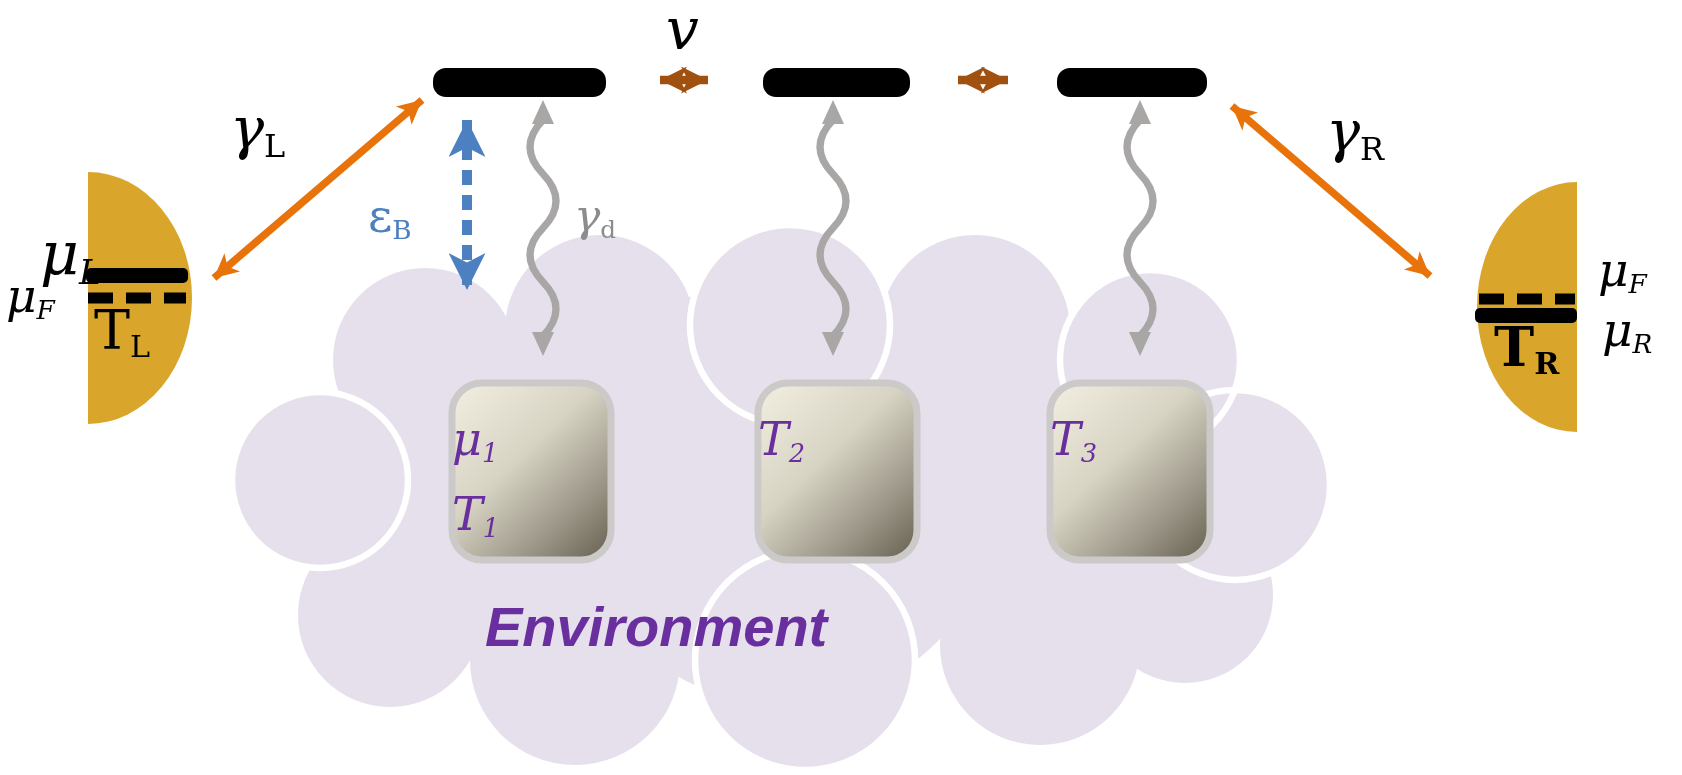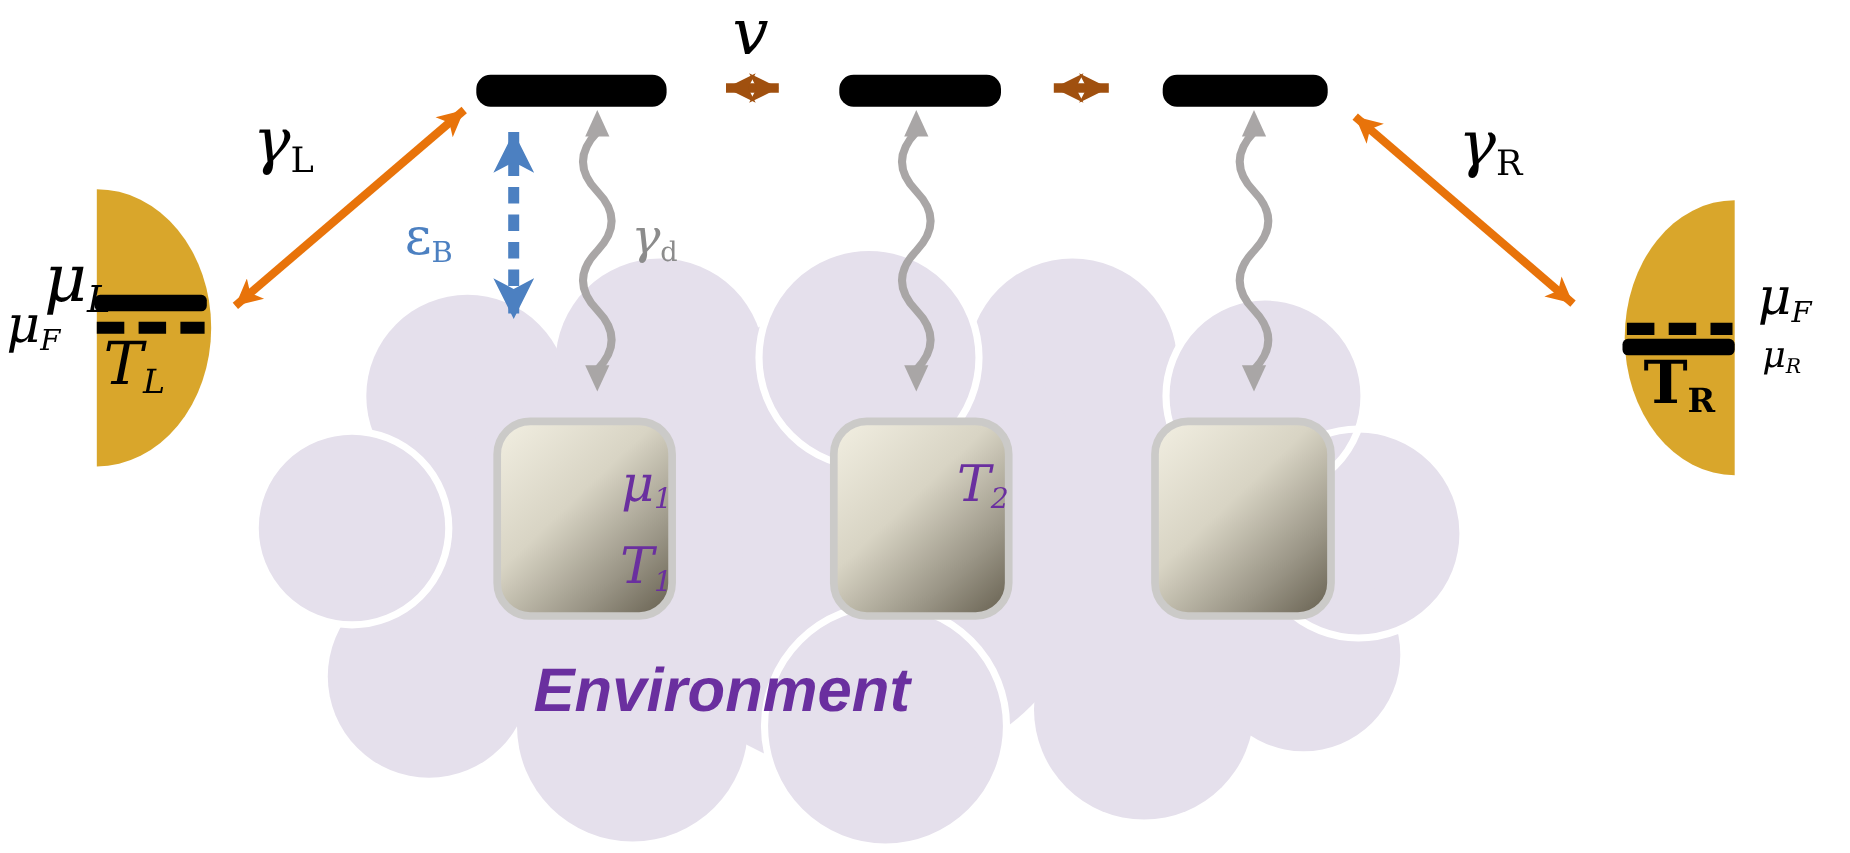--- a/index.html
+++ b/index.html
@@ -29,25 +29,25 @@
   .it{font-style:italic;}
   .sb{font-size:.56em;vertical-align:-0.28em;}
   .rm{font-style:normal;}
   .lbl-v{left:666px;top:0px;font-size:58px;font-style:italic;}
   .lbl-gl{left:230px;top:100px;font-size:57px;}
   .lbl-gr{left:1326px;top:103px;font-size:57px;text-align:center;}
   .lbl-gd{left:574px;top:194px;font-size:44px;color:var(--gray_text);}
   .lbl-eb{left:368px;top:192px;font-size:47px;color:var(--blue);}
   .lbl-mul{left:8px;top:224px;font-size:60px;margin-left:32px;}
   .lbl-muf-l{left:6px;top:272px;font-size:47px;}
-  .lbl-tl{left:94px;top:304px;font-size:54px;font-style:italic;}
+  .lbl-tl{left:94px;top:304px;font-size:54px;}
   .lbl-muf-r{left:1598px;top:246px;font-size:47px;}
-  .lbl-mur{left:1602px;top:306px;font-size:33px;}
+  .lbl-mur{left:1602px;top:306px;font-size:47px;}
   .lbl-tr{left:1494px;top:320px;font-size:54px;font-weight:bold;}
-  .resv-label{position:absolute;text-align:right;font-style:italic;
+  .resv-label{position:absolute;text-align:left;font-style:italic;
               color:var(--purple);font-size:46px;line-height:1.62;}
   .env-label{position:absolute;left:485px;top:594px;width:560px;text-align:left;
              font-family:"Liberation Sans","DejaVu Sans",sans-serif;
              font-weight:bold;font-style:italic;font-size:56px;color:var(--purple);}
 </style>
 </head>
 <body>
 
 <div id="stage">
 
@@ -161,17 +161,18 @@
 <div class="lbl lbl-tr"><span>T</span><span class="sb">R</span></div>
 
 <div class="resv-label" style="left:452px;top:402px;width:159px">
   <div><span>μ</span><span class="sb">1</span></div>
   <div><span>T</span><span class="sb">1</span></div>
 </div>
 <div class="resv-label" style="left:758px;top:402px;width:159px">
   <div><span>T</span><span class="sb">2</span></div>
 </div>
 <div class="resv-label" style="left:1050px;top:402px;width:160px">
+  <div><span>T</span><span class="sb">3</span></div>
 </div>
 
 <div class="env-label">Environment</div>
 
 </div>
 
 </body></html>

